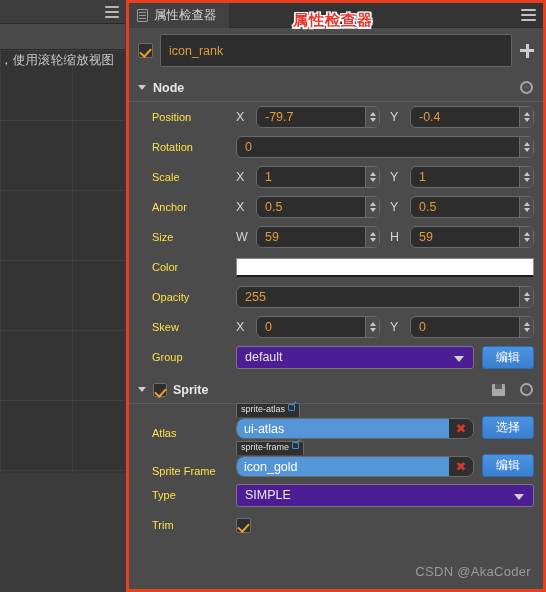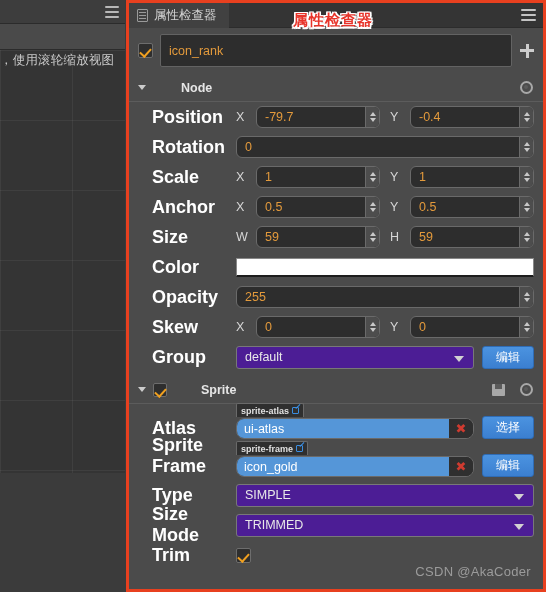--- a/index.html
+++ b/index.html
@@ -128,21 +128,21 @@
   .section-head {
     display: flex; align-items: center; gap: 6px;
     height: 28px; padding: 0 10px 0 9px;
     background: #4b4b4b; border-bottom: 1px solid #5c5c5c;
   }
   .caret {
     width: 0; height: 0; flex: 0 0 auto;
     border-left: 4.5px solid transparent; border-right: 4.5px solid transparent;
     border-top: 5.5px solid #cccccc; margin-right: 1px;
   }
-  .section-title { color: #e6e6e6; font-size: 12.5px; font-weight: bold; margin-left: 28px; }
+  .section-title { color: #e6e6e6; font-size: 12.5px; font-weight: bold; }
   .section-spacer { flex: 1; }
   .gear-icon {
     width: 13px; height: 13px; border-radius: 50%;
     border: 2.5px solid #a8a8a8; position: relative;
   }
   .gear-icon::after {
     content: ""; position: absolute; left: 2px; top: 2px;
     width: 4px; height: 4px; background: #5b5b5b; border-radius: 50%;
   }
   .save-icon {
@@ -152,23 +152,22 @@
   .save-icon::after {
     content: ""; position: absolute; left: 3px; top: 0; width: 7px; height: 5px;
     background: #5b5b5b;
   }
 
   
   .prop-row {
     display: flex; align-items: center; height: 30px; padding: 0 9px 0 9px;
   }
   .prop-label {
-    width: 98px; flex: 0 0 98px; color: #ffffff; font-size: 18px;
+    width: 98px; flex: 0 0 98px; color: #fde047; font-size: 11px;
     padding-left: 14px;
-    font-weight: bold;
   }
   .axis {
     width: 20px; flex: 0 0 20px; color: #d6d6d6; font-size: 12.5px;
   }
   .num-field {
     position: relative; height: 22px; background: #2d2d2d;
     border: 1px solid #6a6a6a; border-radius: 6px;
     display: flex; align-items: center; padding: 0 16px 0 8px;
     color: #e39a3c; font-size: 12.5px; overflow: hidden;
   }
@@ -215,22 +214,22 @@
     display: flex; align-items: center; justify-content: center;
   }
 
   
   .asset-row { height: 38px; align-items: flex-end; padding-bottom: 3px; }
   .asset-wrap { flex: 1 1 auto; position: relative; min-width: 0; }
   .asset-tag {
     position: absolute; left: 0; top: -15px; height: 14px;
     background: #2f2f2f; border: 1px solid #6a6a6a; border-bottom: none;
     border-radius: 2px 2px 0 0; padding: 0 4px;
-    display: flex; align-items: center; gap: 3px;
-    color: #e0e0e0; font-size: 9px; font-weight: bold; white-space: nowrap;
+    display: flex; gap: 3px;
+    color: #e0e0e0; font-size: 9px; font-weight: normal; white-space: nowrap;
   }
   .ext-icon {
     width: 7px; height: 7px; border: 1.2px solid #3b8de0;
     border-radius: 1px; position: relative;
   }
   .ext-icon::after {
     content: ""; position: absolute; left: 2px; top: -2px;
     width: 6px; height: 1.2px; background: #3b8de0; transform: rotate(-45deg);
   }
   .asset-field {
@@ -488,27 +487,20 @@
     </div>
 
     <div class="prop-row">
       <span class="prop-label">Type</span>
       <div class="select">
         <span>SIMPLE</span>
         <span class="tri"></span>
       </div>
     </div>
 
-    <div class="prop-row">
-      <span class="prop-label">Size Mode</span>
-      <div class="select">
-        <span>TRIMMED</span>
-        <span class="tri"></span>
-      </div>
-    </div>
 
     <div class="prop-row">
       <span class="prop-label">Trim</span>
       <span class="chk checked"></span>
     </div>
 
     <div class="watermark">CSDN @AkaCoder</div>
 
     <div class="annotation">属性检查器</div>
   </div>

